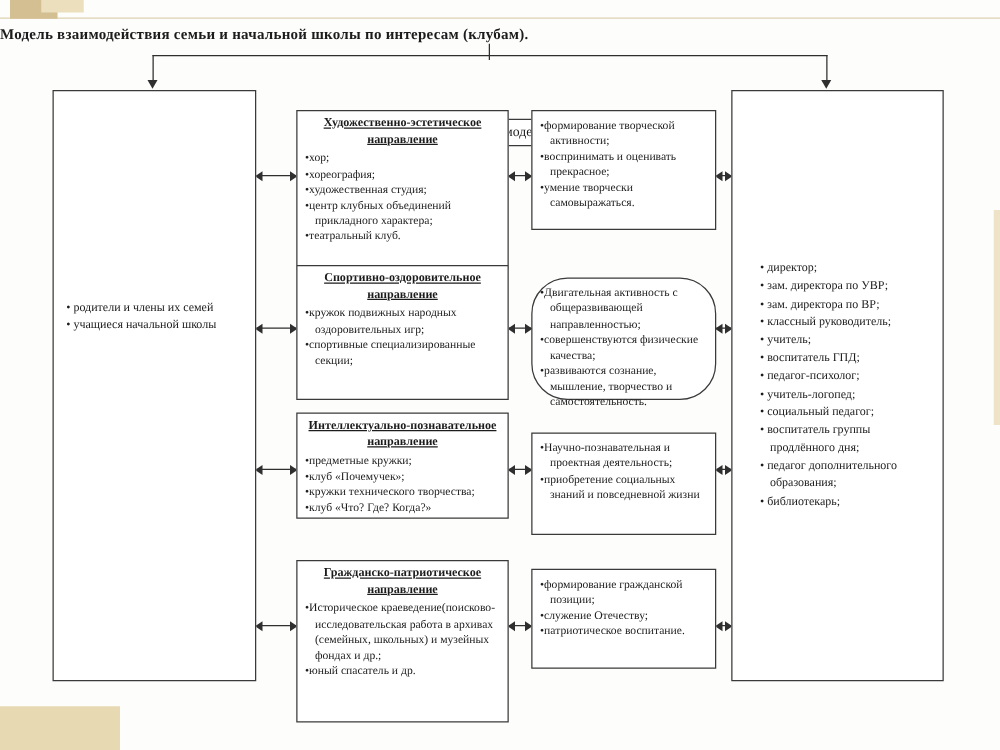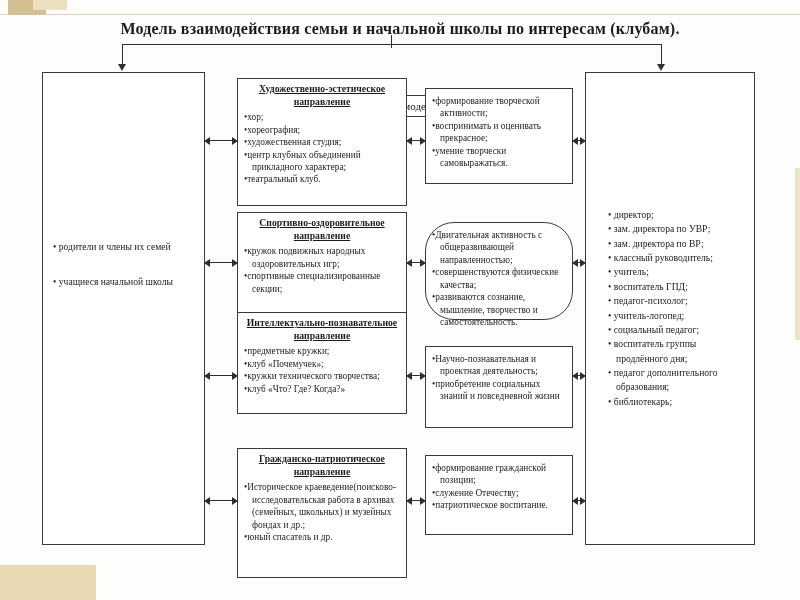--- a/index.html
+++ b/index.html
@@ -9,22 +9,22 @@
 
   
   .deco{position:absolute;}
   .deco-topline{left:0;top:14px;width:800px;height:1px;background:#ddd1b2;}
   .deco-tl1{left:8px;top:0;width:38px;height:15px;background:#d3bf92;}
   .deco-tl2{left:33px;top:0;width:34px;height:10px;background:#ecdfbd;}
   .deco-bl{left:0;top:565px;width:96px;height:35px;background:#e7d9b2;}
   .deco-r{left:795px;top:168px;width:5px;height:172px;background:#eee3c6;}
 
   
-  .title{position:absolute;left:0;top:20px;width:100%;text-align:center;
-         font-size:16px;font-weight:bold;letter-spacing:0.2px;}
+  .title{position:absolute;left:0;top:20px;width:100%;text-align:left;
+         font-size:12px;font-weight:bold;letter-spacing:0.2px;}
 
   
   .hline{position:absolute;height:1px;background:#2f2f2f;}
   .vline{position:absolute;width:1px;background:#2f2f2f;}
   .ahdown{position:absolute;width:0;height:0;
           border-left:4px solid transparent;border-right:4px solid transparent;
           border-top:7px solid #2f2f2f;}
   .hline-top{left:122px;top:44px;width:540px;}
   .vtick-left{left:122px;top:44px;height:20px;}
   .vtick-right{left:661px;top:44px;height:20px;}
@@ -44,27 +44,27 @@
   .ar-m1{left:407px;top:140px;width:18px;} .ar-m2{left:407px;top:262px;width:18px;}
   .ar-m3{left:407px;top:375px;width:18px;} .ar-m4{left:407px;top:500px;width:18px;}
   .ar-r1{left:573px;top:140px;width:12px;} .ar-r2{left:573px;top:262px;width:12px;}
   .ar-r3{left:573px;top:375px;width:12px;} .ar-r4{left:573px;top:500px;width:12px;}
 
   
   .box{position:absolute;border:1px solid #3a3a3a;background:#fff;box-sizing:border-box;}
   .participants{left:293px;top:48px;width:196px;height:22px;text-align:center;
         font-size:11px;line-height:20px;word-spacing:5px;margin-top:47px;}
   .left-box{left:42px;top:72px;width:163px;height:473px;
-        padding:168px 8px 0 10px;display:flex;flex-direction:column;gap:22px;}
+        padding:168px 8px 0 10px;display:flex;flex-direction:column;}
   .staff-box{left:585px;top:72px;width:170px;height:473px;
         padding:0 6px 0 22px;display:flex;flex-direction:column;justify-content:center;}
   .staff-box .bullet{font-size:9.6px;line-height:1.5;}
   .dir-box{left:237px;width:170px;padding:4px 6px;}
-  .m1{top:78px;height:128px;} .m2{top:212px;height:108px;}
-  .m3{top:312px;height:102px;} .m4{top:448px;height:130px;}
+  .m1{top:88px;height:128px;} .m2{top:212px;height:108px;}
+  .m3{top:330px;height:85px;} .m4{top:448px;height:130px;}
   .out-box{left:425px;width:148px;padding:6px 6px;}
   .o1{top:88px;height:96px;} .o2{top:222px;height:98px;border-radius:29px;}
   .o3{top:346px;height:82px;} .o4{top:455px;height:80px;}
 
   .dir-header{font-weight:bold;text-decoration:underline;text-align:center;
         font-size:9.7px;line-height:1.3;margin-bottom:3px;}
   .bullet{font-size:9.3px;line-height:1.34;padding-left:8px;text-indent:-8px;}
   .dir-box .bullet::before,.out-box .bullet::before{content:"•";}
   .left-box .bullet::before,.staff-box .bullet::before{content:"•\00a0";}
   .left-box .bullet{font-size:9.6px;}

